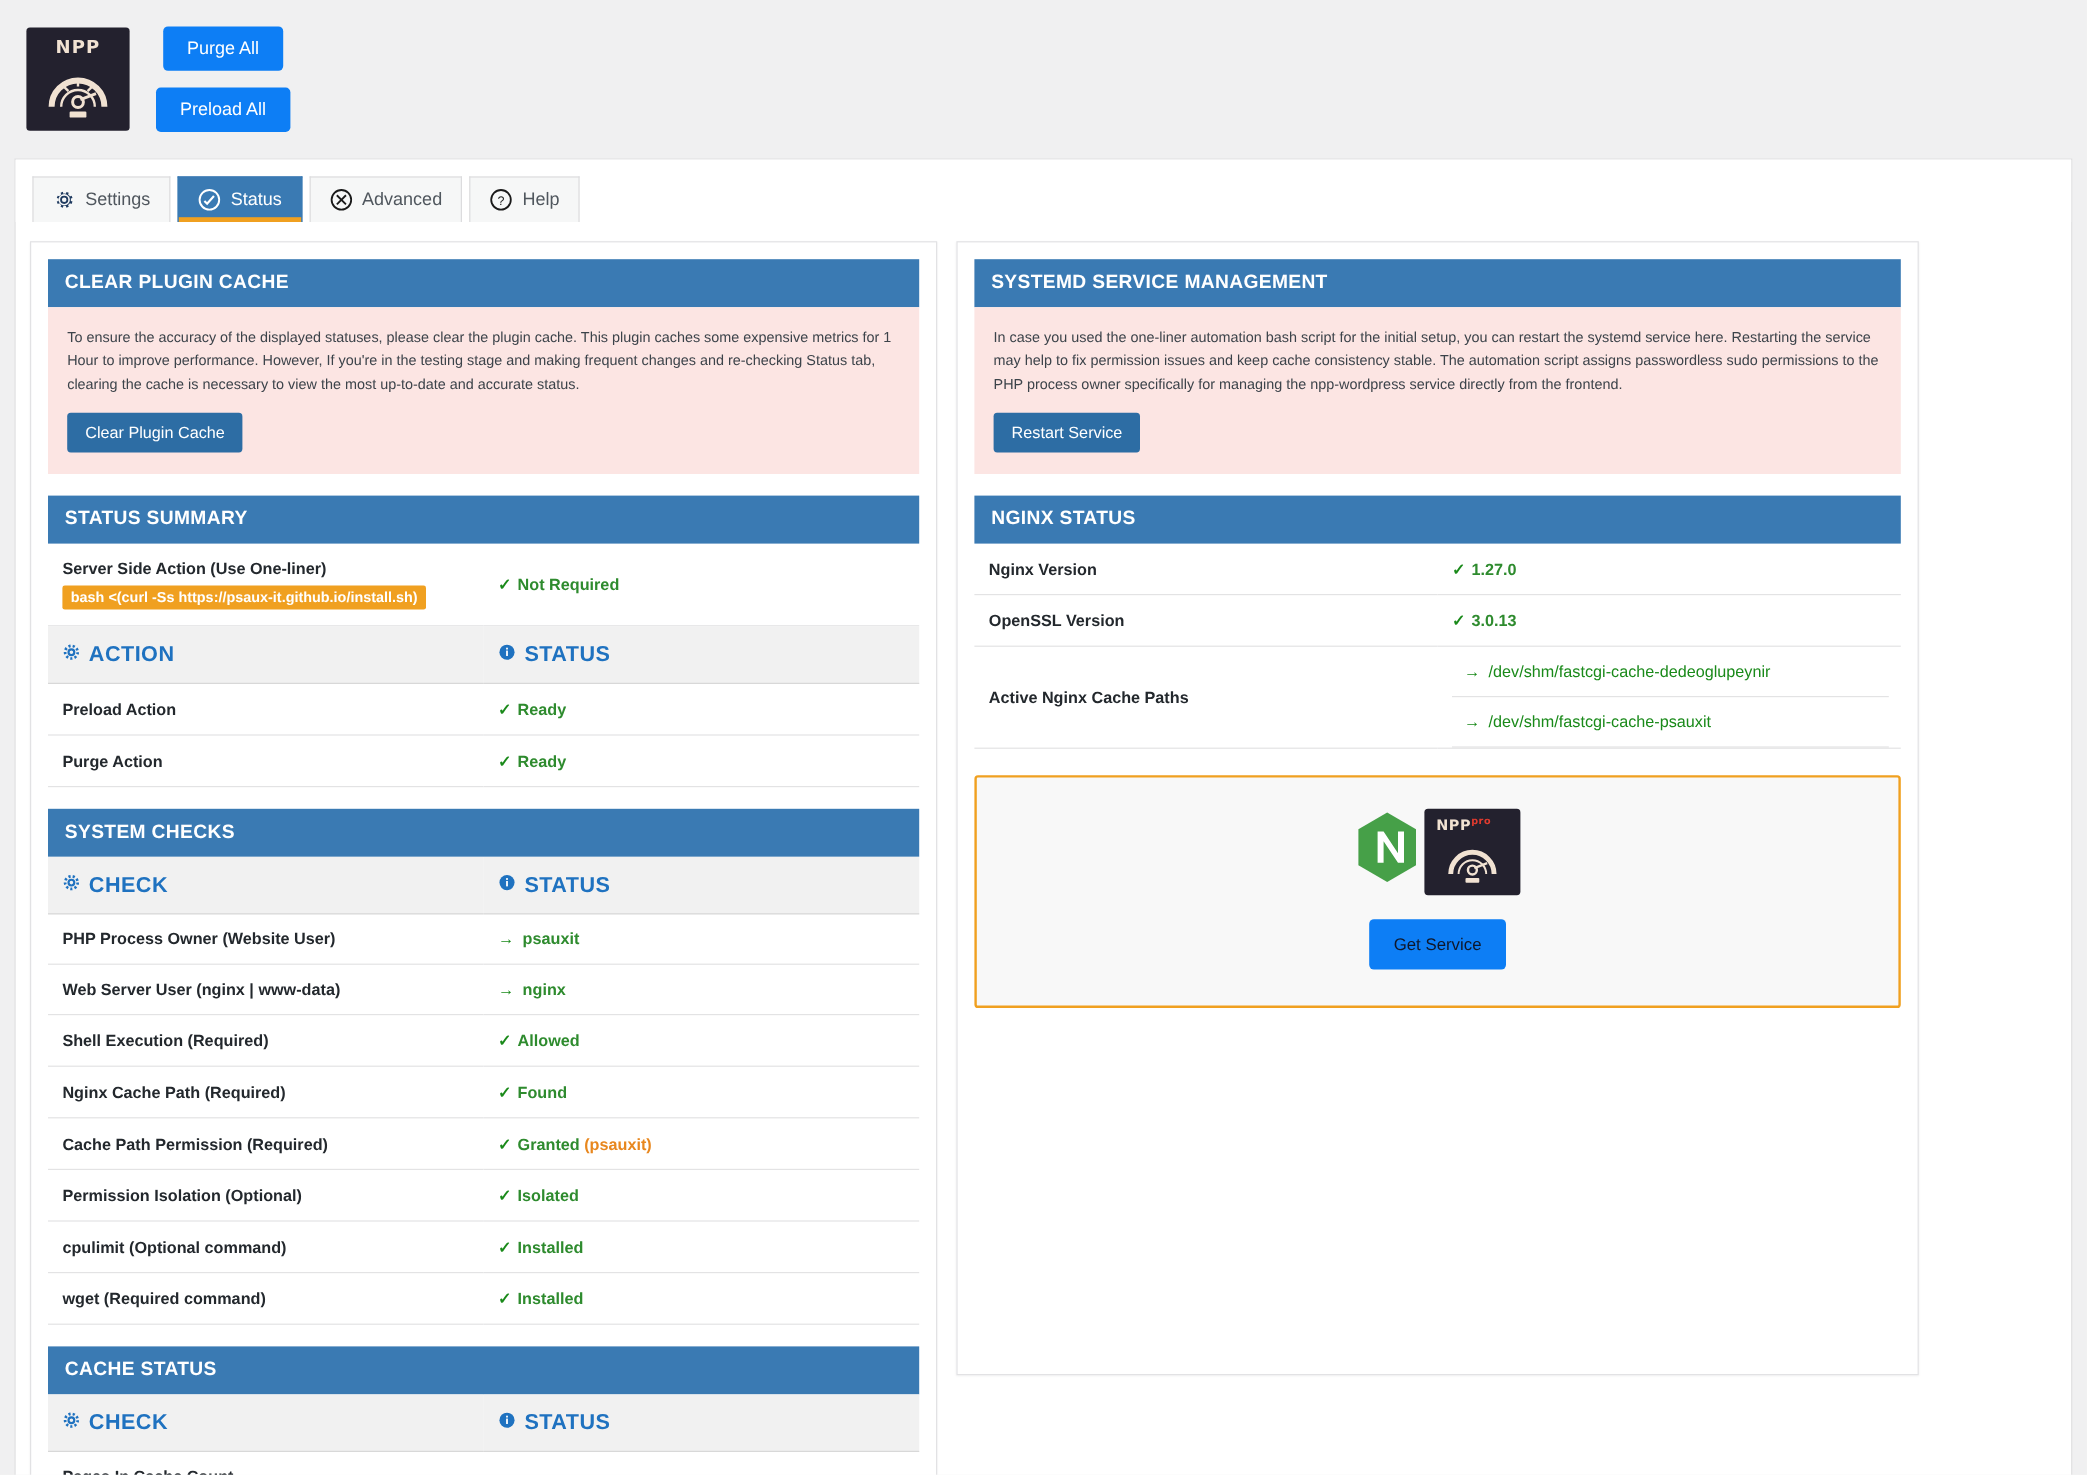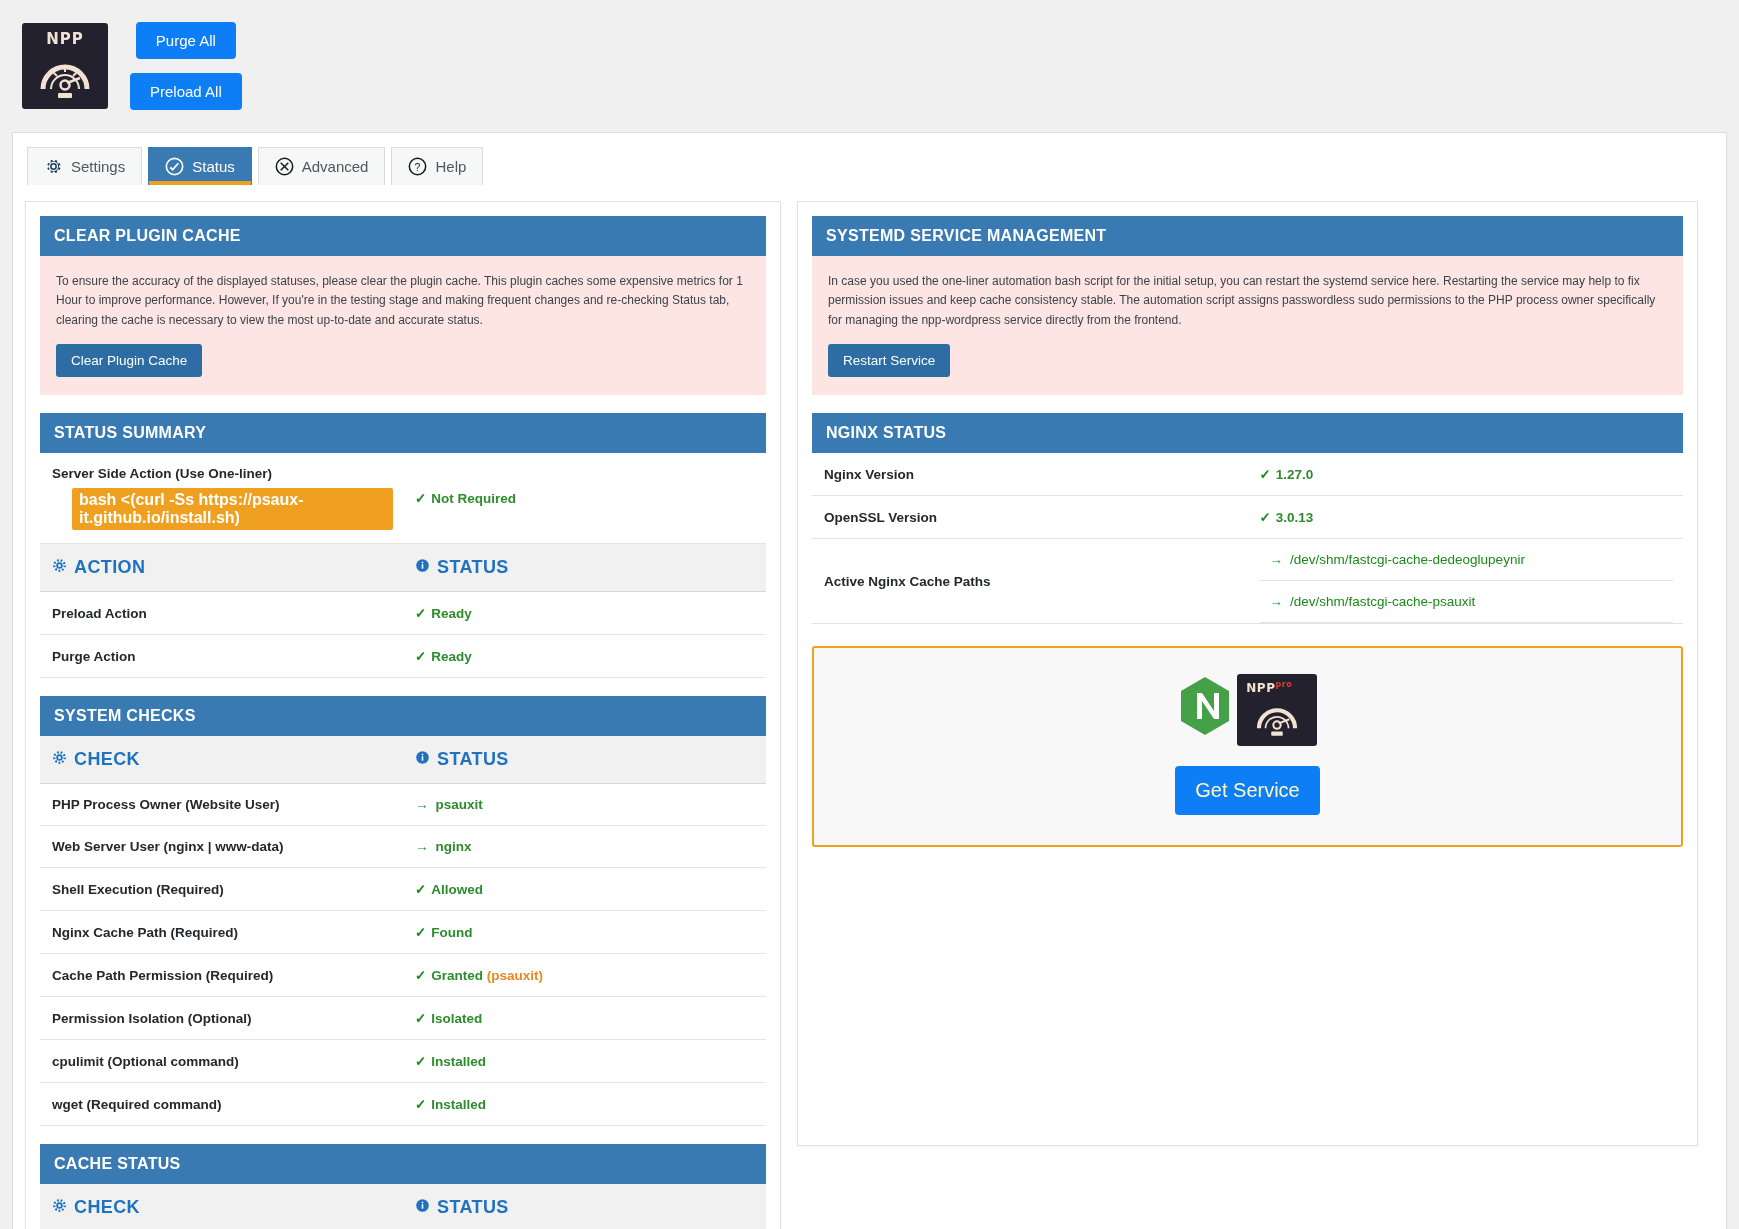--- a/index.html
+++ b/index.html
@@ -81,21 +81,21 @@
     padding: 16px 12px 14px 12px;
     align-items: flex-start;
   }
   .col {
     background: #fff;
     border: 1px solid #e2e2e4;
     box-shadow: 0 1px 2px rgba(0,0,0,.06);
     padding: 14px 14px 18px 14px;
   }
   .col-left { width: 756px; flex: none; min-height: 945px; }
-  .col-right { width: 901px; flex: none; min-height: 945px; }
+  .col-right { width: 802px; flex: none; min-height: 945px; }
 
   
   .sec-head {
     background: #3a7ab3; color: #fff;
     padding: 11px 14px;
     font-size: 16px; font-weight: bold;
     letter-spacing: .3px;
   }
   .notice {
     background: #fce5e3;
@@ -131,24 +131,23 @@
   table.grid th .th-in { display: inline-flex; align-items: center; gap: 7px; }
   td.label { font-weight: bold; color: #23282d; width: 50%; }
   td.value { color: #2e8b2e; font-weight: bold; }
   .chk { color: #1a8a1a; margin-right: 5px; font-weight: bold; }
   .arr { color: #1a8a1a; margin-right: 7px; font-weight: bold; }
   .muted-orange { color: #e8871e; font-weight: bold; }
   .code-chip {
     display: inline-block;
     background: #f0a020; color: #fff;
     padding: 3px 7px; margin-top: 7px;
-    font-size: 16px; font-weight: bold;
+    font-size: 12px; font-weight: bold;
     font-family: "Liberation Sans", sans-serif;
     border-radius: 2px;
-    margin-left: 20px;
   }
   .path-link { color: #1a8a1a; font-size: 13.5px; text-decoration: none; }
   .path-row { padding: 13px 10px; border-bottom: 1px solid #e3e3e4; }
   .path-row:last-child { border-bottom: 1px solid #e3e3e4; }
 
   
   .promo {
     border: 2px solid #f0a020;
     border-radius: 3px;
     background: #f8f8f8;
@@ -169,23 +168,23 @@
   }
   .npp-pro .w {
     position: absolute; top: 6px; left: 0; right: 15px; text-align: center;
     font-size: 12px; font-weight: bold; color: #f1e2d2;
     font-family: "DejaVu Sans", sans-serif; letter-spacing: .5px;
   }
   .npp-pro .w sup { color: #e03b2f; font-size: 8px; }
   .npp-pro svg { margin-top: 12px; }
   .get-btn {
     display: inline-block; margin-top: 20px;
-    background: #0d7ef5; color: #fef9c3;
+    background: #0d7ef5; color: #0f172a;
     border: none; border-radius: 4px;
-    padding: 13px 20px; font-size: 20px; cursor: pointer;
+    padding: 13px 20px; font-size: 14px; cursor: pointer;
   }
   .nginx-n { display: inline-block; }
 </style>
 </head>
 <body>
 
 <div class="topbar">
   <div class="npp-logo">
     <span class="npp-word">NPP</span>
     <svg width="56" height="50" viewBox="0 0 56 50">

